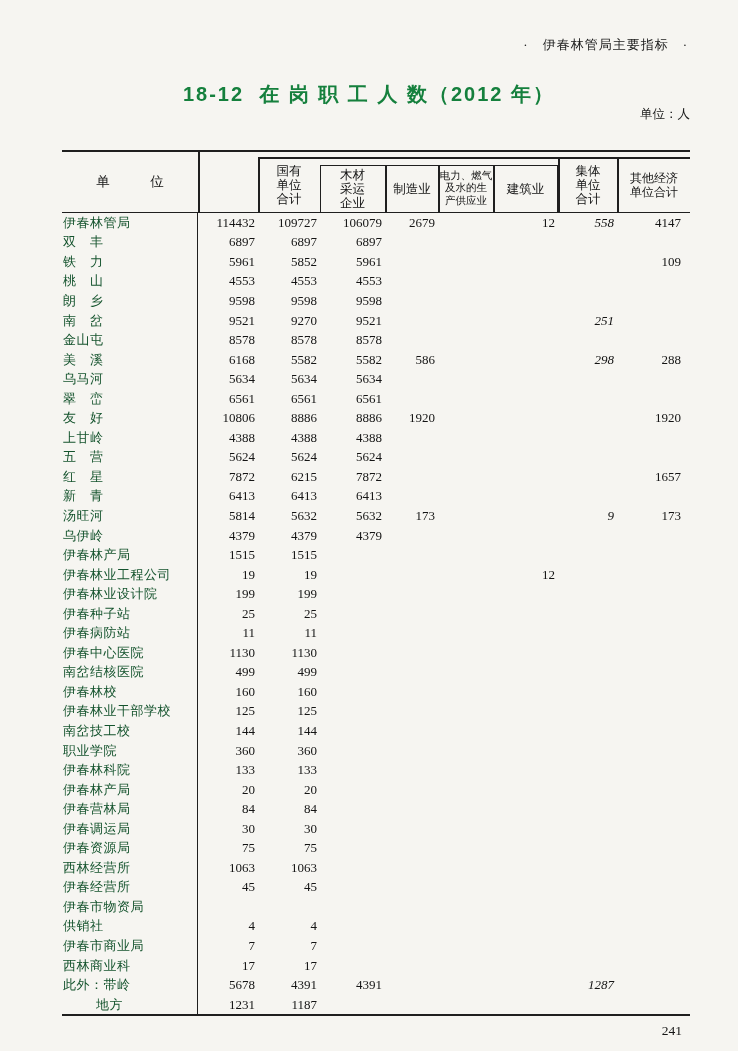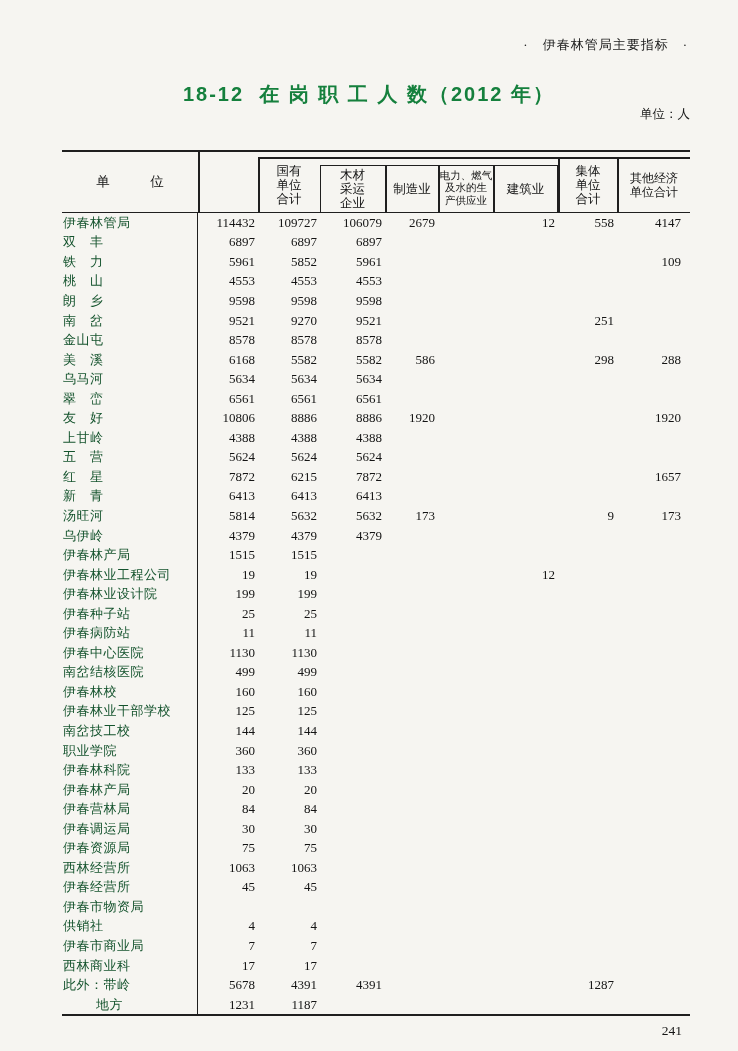--- a/index.html
+++ b/index.html
@@ -61,21 +61,21 @@
   .td{
     box-sizing:border-box;text-align:right;padding-right:3px;
     font-variant-numeric:tabular-nums;color:#141414;
   }
   .td:nth-child(2){width:60px;}
   .td:nth-child(3){width:62px;}
   .td:nth-child(4){width:65px;}
   .td:nth-child(5){width:53px;}
   .td:nth-child(6){width:55px;}
   .td:nth-child(7){width:65px;}
-  .td:nth-child(8){width:59px;}
+  .td:nth-child(8){width:59px;font-style:italic;}
   .td:nth-child(9){width:73px;padding-right:9px;}
   .tr.indent .td-name{padding-left:34px;}
 </style>
 </head>
 <body>
 
 <div class="page">
 
   <div class="running-head">·　伊春林管局主要指标　·</div>
 

